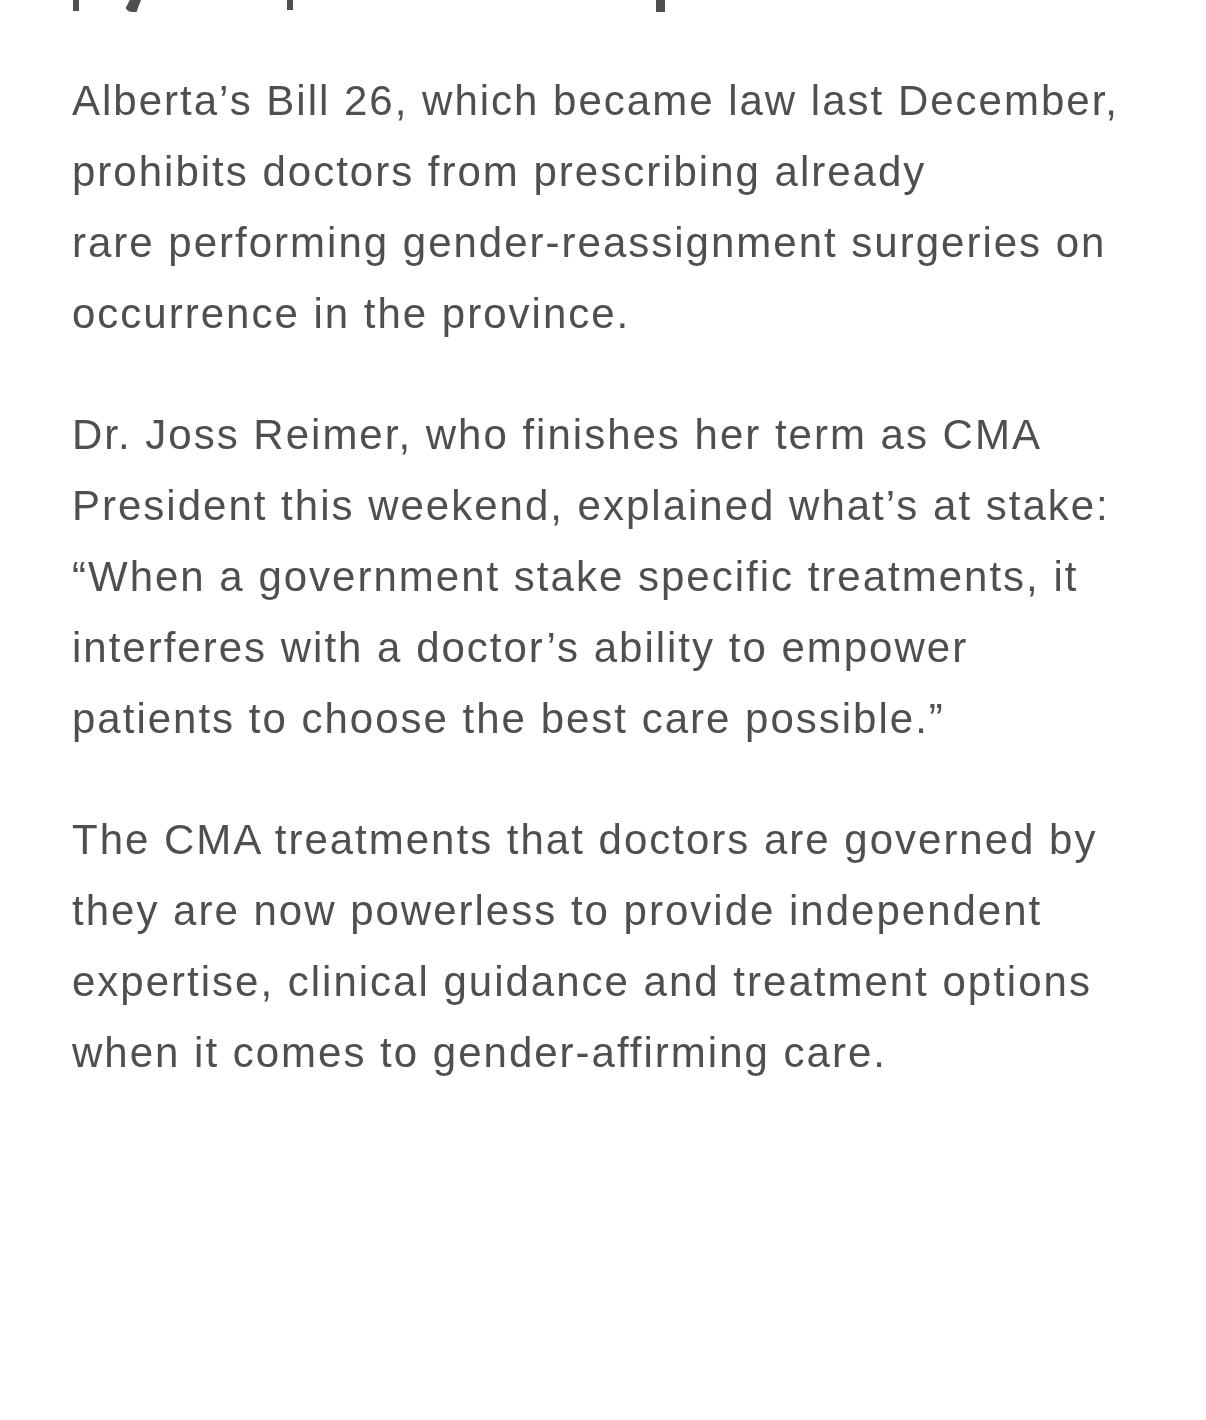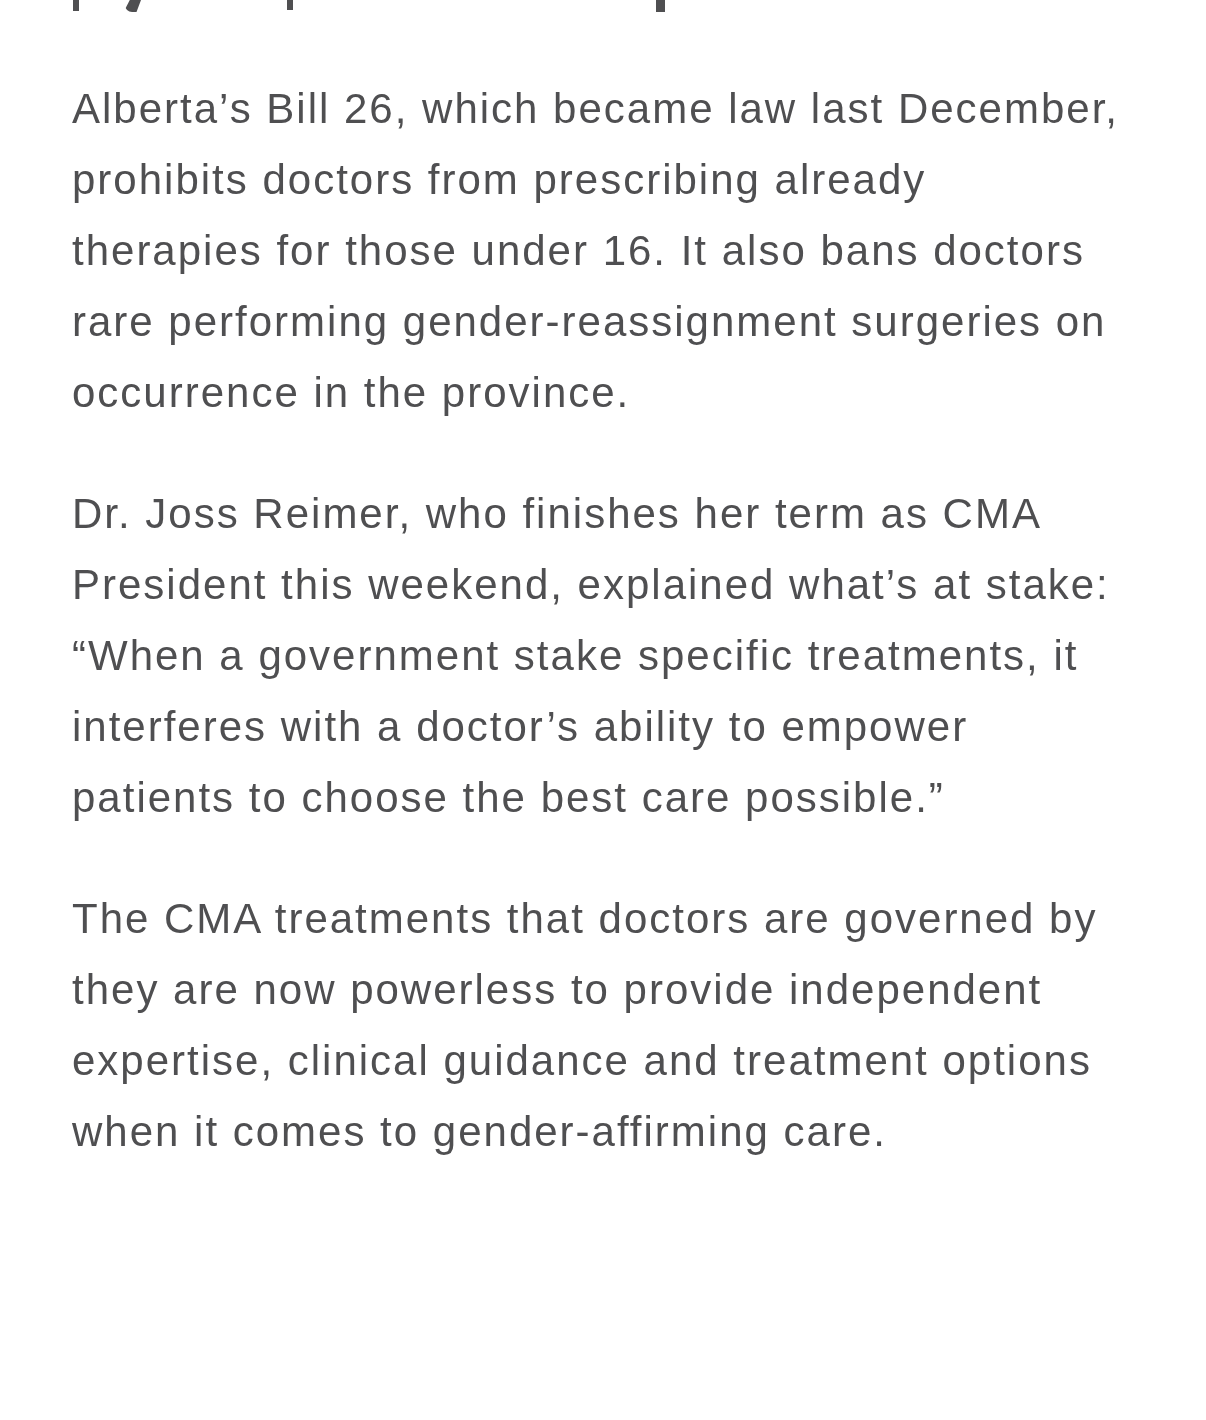--- a/index.html
+++ b/index.html
@@ -25,21 +25,21 @@
     left: 125px; width: 16px; height: 12px;
     clip-path: polygon(30% 0, 100% 0, 72% 100%, 6% 100%, 0 78%);
     border-radius: 0 0 0 7px;
   }
   .frag-3 { left: 287px; width: 6px;  height: 10px; }
   .frag-4 { left: 656px; width: 9px;  height: 12px; }
 
   .article {
     position: absolute;
     left: 72px;
-    top: 8px;
+    top: 0;
     width: 1080px;
     color: #4f4f51;
     font-size: 42px;
     line-height: 71px;
     letter-spacing: 2px;
     font-weight: 400;
   }
   .para {
     margin: 0;
   }
@@ -60,21 +60,20 @@
     <span class="frag frag-2"></span>
     <span class="frag frag-3"></span>
     <span class="frag frag-4"></span>
   </div>
 
   <article class="article">
 
     <p class="para para-first">
       <span class="line">Alberta’s Bill 26, which became law last December,</span>
       <span class="line">prohibits doctors from prescribing already</span>
-      <span class="line">therapies for those under 16. It also bans doctors</span>
       <span class="line">rare performing gender-reassignment surgeries on</span>
       <span class="line">occurrence in the province.</span>
     </p>
 
     <p class="para">
       <span class="line">Dr. Joss Reimer, who finishes her term as CMA</span>
       <span class="line">President this weekend, explained what’s at stake:</span>
       <span class="line">“When a government stake specific treatments, it</span>
       <span class="line">interferes with a doctor’s ability to empower</span>
       <span class="line">patients to choose the best care possible.”</span>

